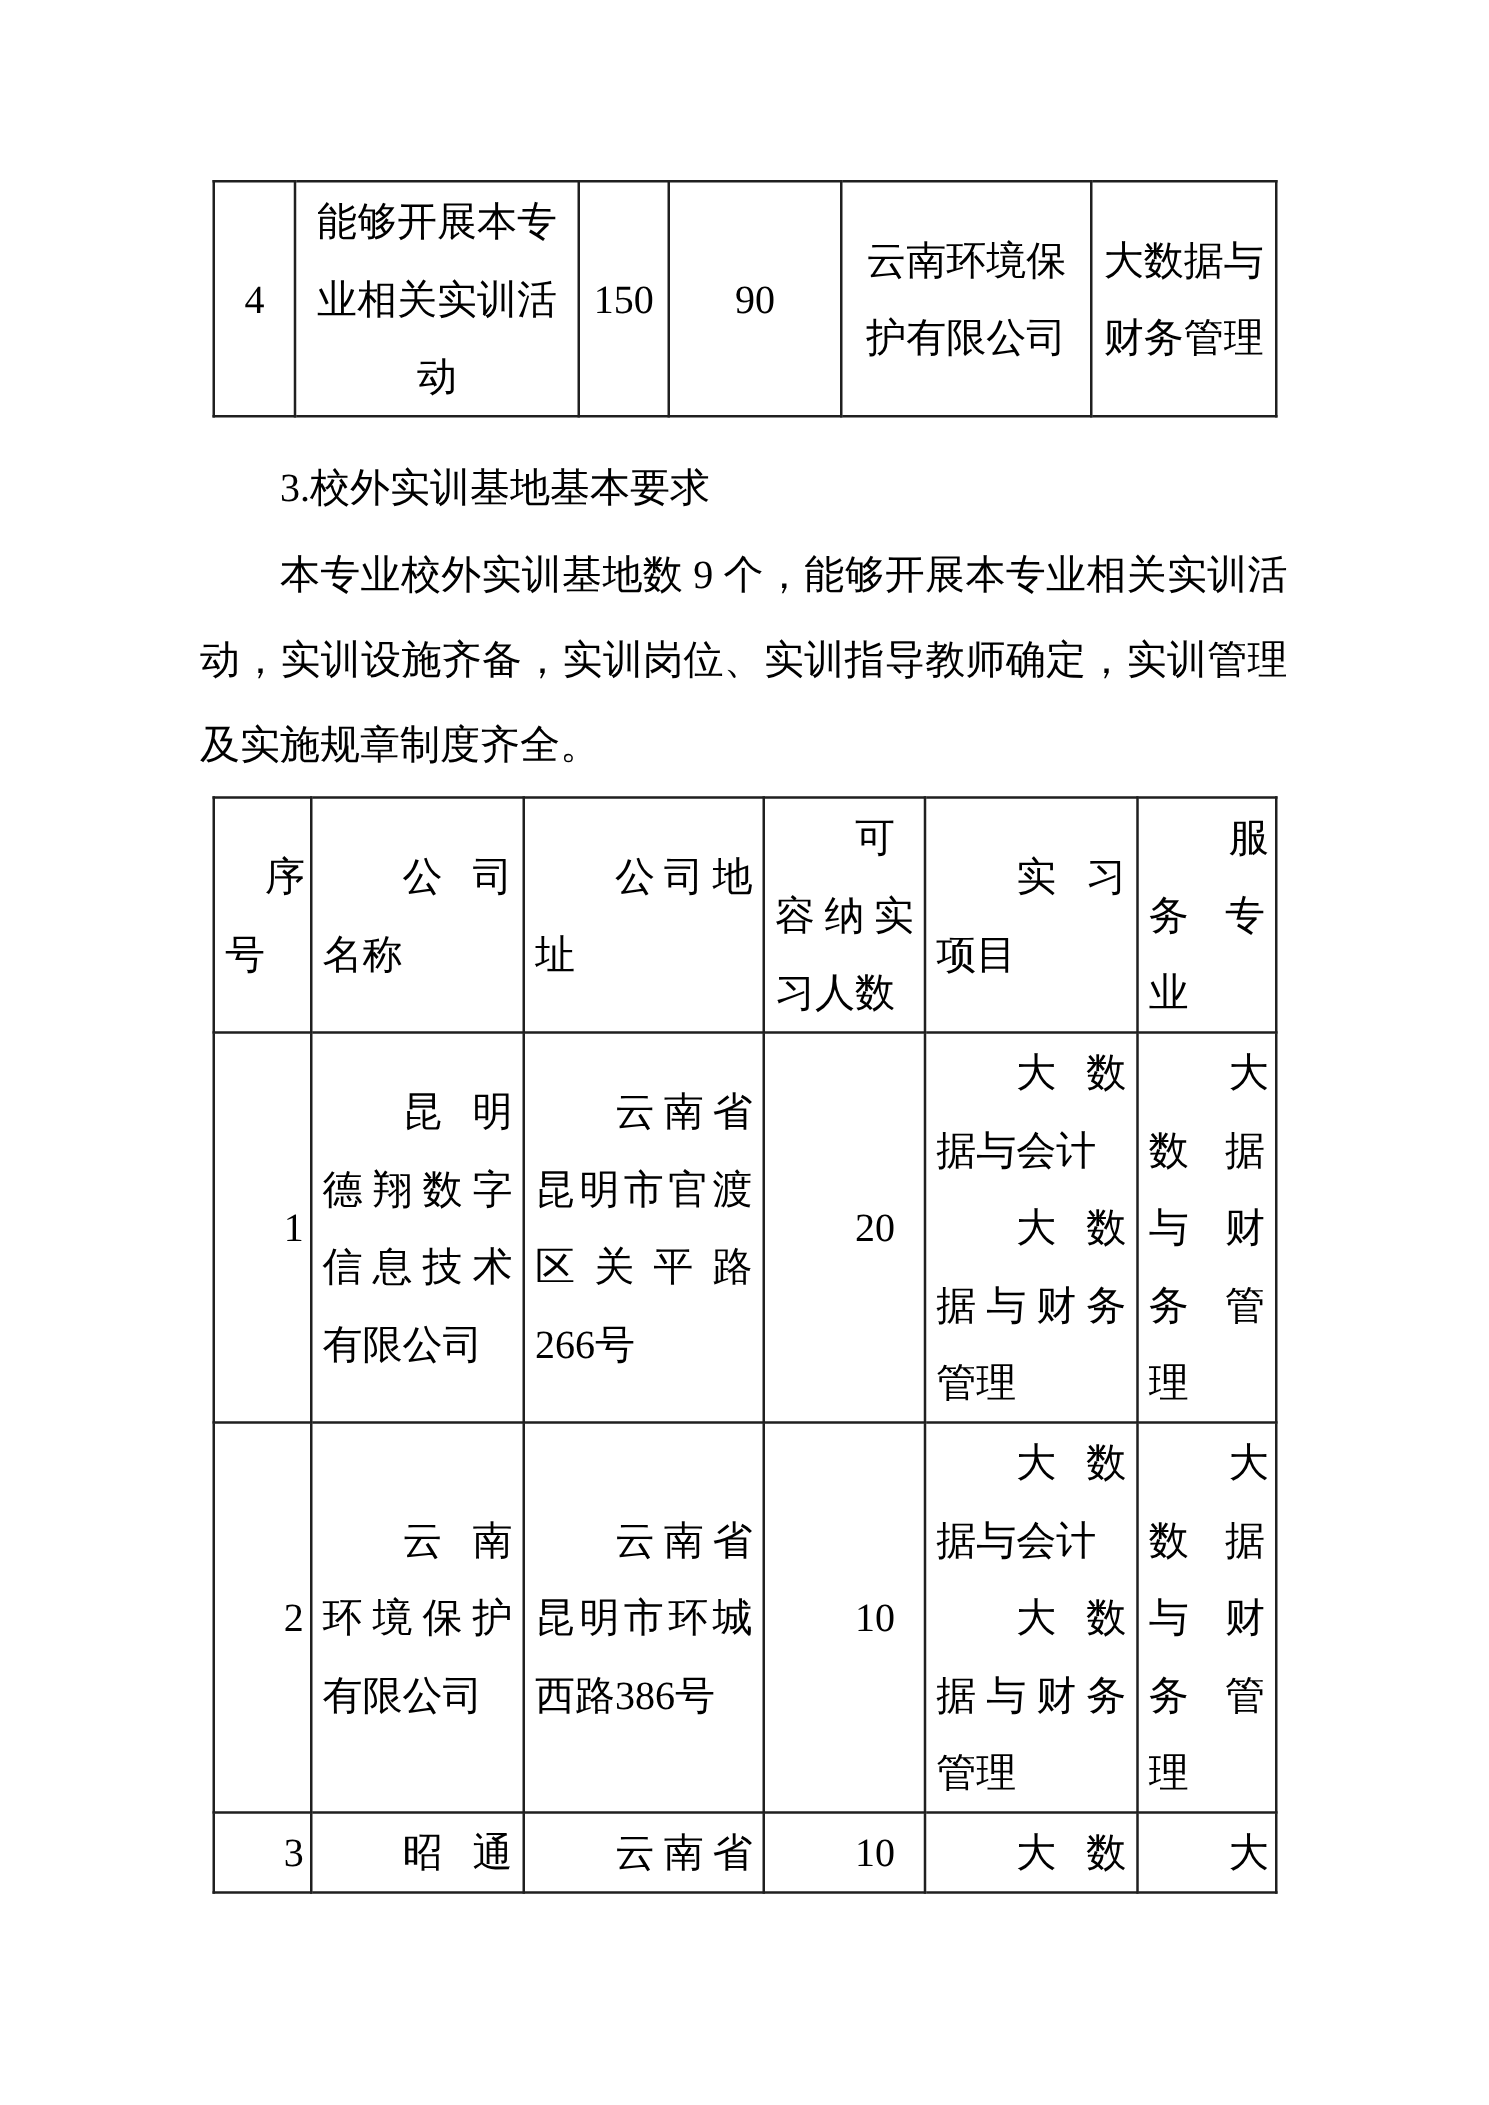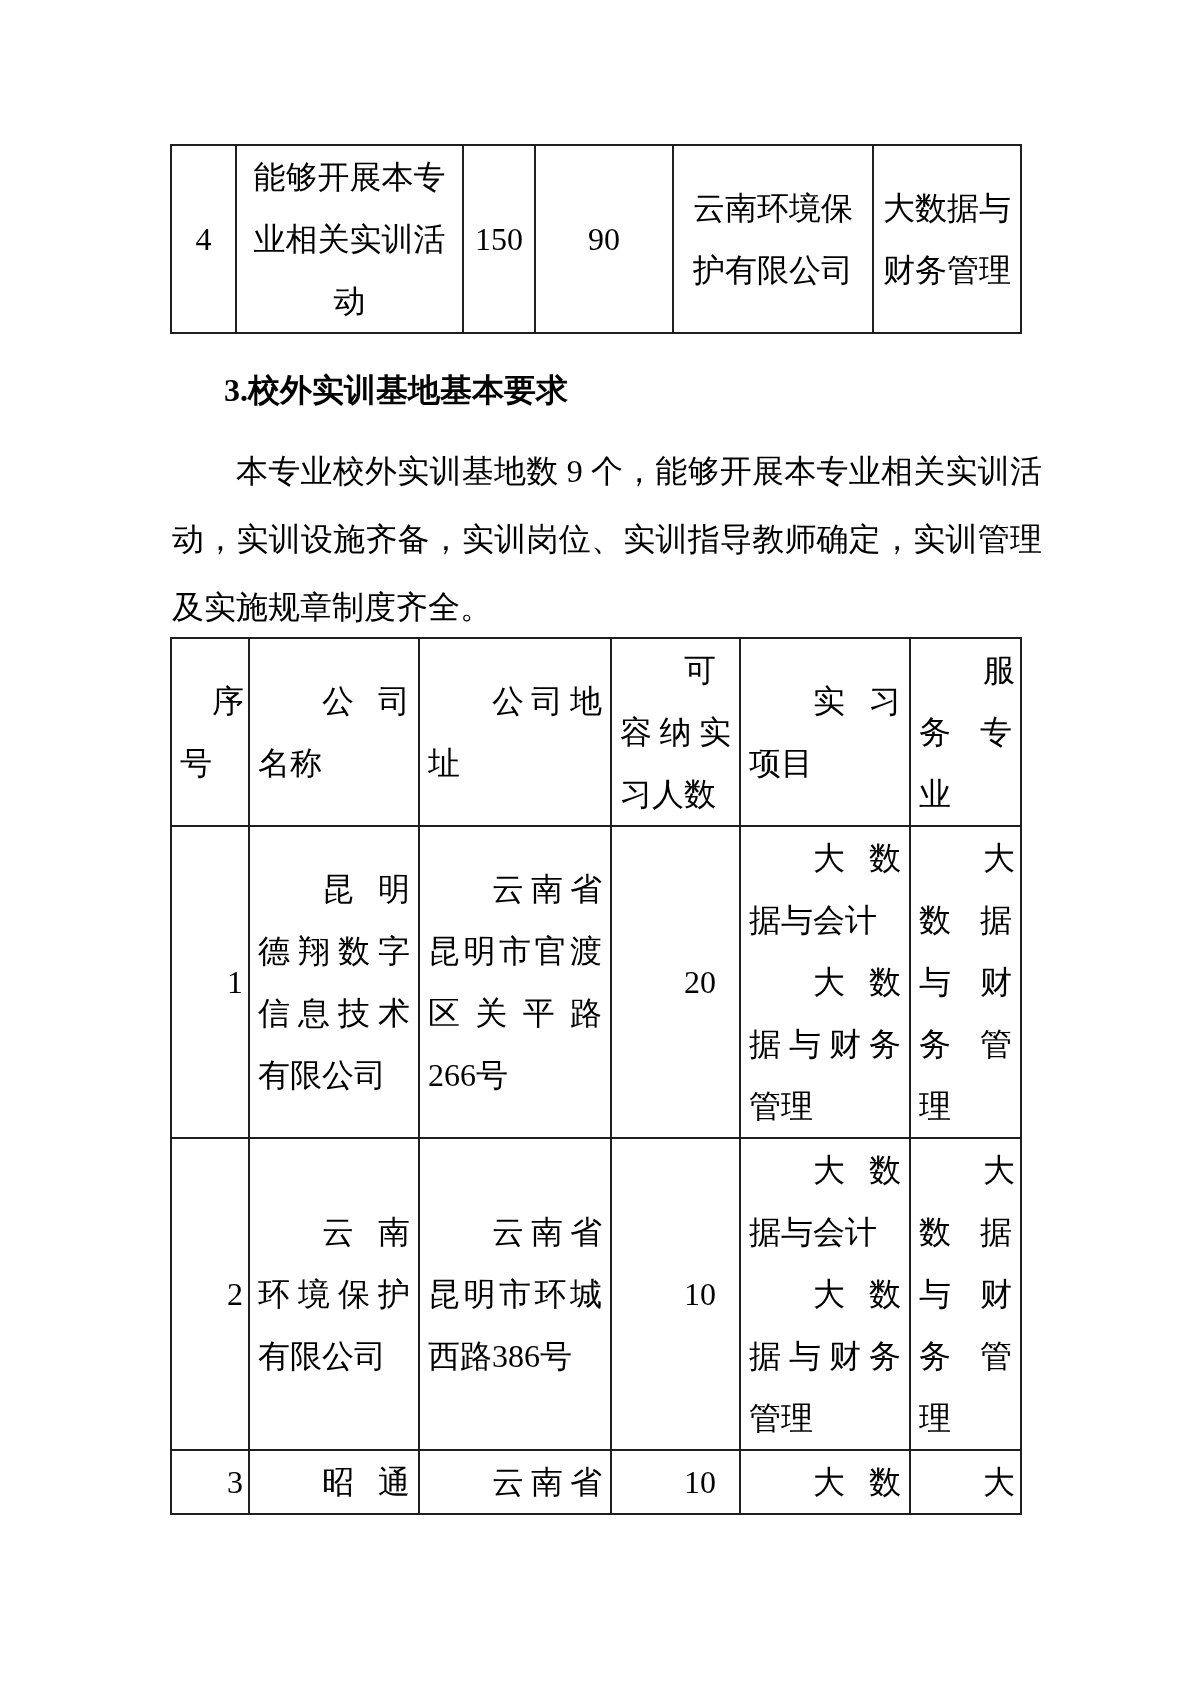--- a/index.html
+++ b/index.html
@@ -15,23 +15,23 @@
        line-height:62px; overflow:hidden; }
   td p { margin:0; }
 
   
   #table1 { position:absolute; top:144px; left:170px; }
   #table1 td { text-align:center; height:184px; }
   #table1 td p { text-align:center; text-indent:0; }
 
   
   #heading { position:absolute; top:368px; left:160px; width:870px;
-             line-height:44px; text-indent:2em; font-weight:bold; font-size:32px; margin:0; }
+             line-height:44px; text-indent:2em; font-weight:normal; font-size:32px; margin:0; }
   #para { position:absolute; top:425px; left:160px; width:870px;
-          line-height:68px; text-align:justify; text-indent:2em; margin:12px; }
+          line-height:68px; text-align:justify; text-indent:2em; margin:0; }
 
   
   #table2 { position:absolute; top:637px; left:170px;padding-left:40px; }
   #table2 td { text-align:justify; }
   #table2 td p { text-align:justify; text-indent:2em; }
   #table2 tr.hd td { height:184px; }
   #table2 tr.r1 td, #table2 tr.r2 td { height:308px; }
   #table2 tr.r3 td { height:58px; }
   #table2 td.seq p { text-indent:1em; }
   #table2 td.num { text-align:right; padding-right:5px; }

